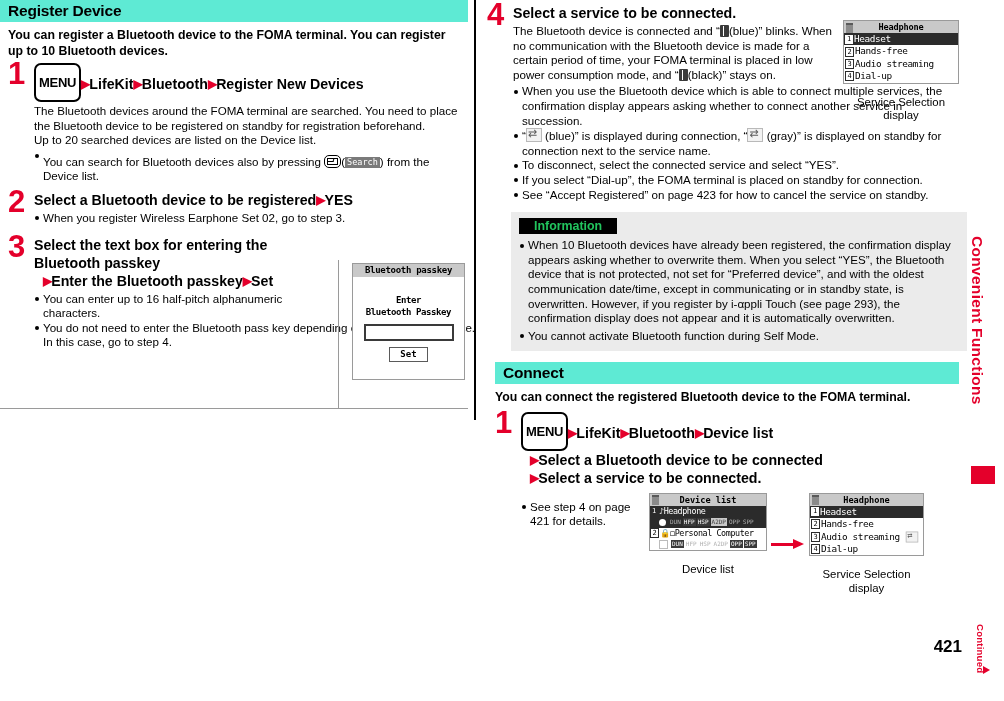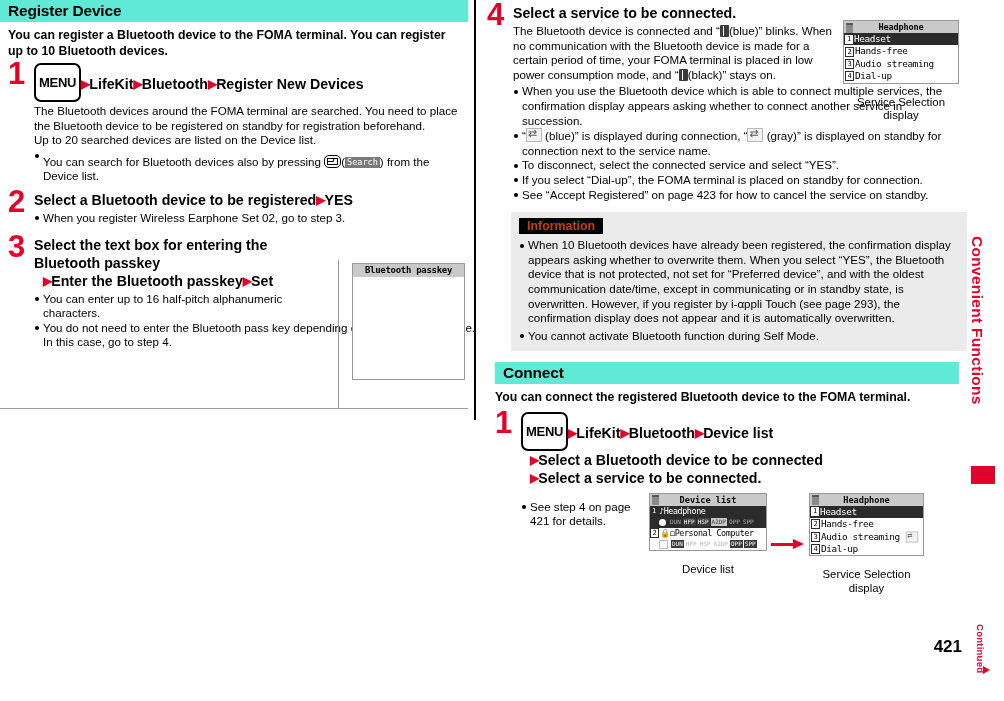--- a/index.html
+++ b/index.html
@@ -176,23 +176,23 @@
     background:#8a8a8a;border-top:2px solid #5a5a5a;
   }
 
   
   .infobox{
     background:#ebebeb;
     padding:4px 8px 8px 8px;
     margin-top:8px;
   }
   .info-tab{
-    display:inline-block;background:#000;color:#c2410c;
+    display:inline-block;background:#000;color:#22c55e;
     font-size:12.4px;font-weight:bold;line-height:16px;
-    padding:0 8px;margin-bottom:3px;
+    padding:0 15px;margin-bottom:3px;
   }
   .infobox ul.bl li{font-size:11.6px;line-height:14.6px;}
 
   
   .fig-row{display:flex;align-items:flex-start;gap:0;margin-top:6px;}
   .dev-shot{width:118px;}
   .dev-title{
     background:#c9c9c9;font-size:8.6px;line-height:12px;height:12px;
     text-align:center;font-weight:bold;font-family:"DejaVu Sans Mono",monospace;
     position:relative;
@@ -306,20 +306,28 @@
             <li style="width:440px;">You do not need to enter the Bluetooth pass key depending on the Bluetooth device. In this case, go to step 4.</li>
           </ul>
         </div>
       </div>
     </div>
 
     <div class="rule-left2"></div>
 
     <div class="shot passkey-shot">
       <div class="shot-title" style="font-family:'DejaVu Sans Mono',monospace;">Bluetooth passkey</div>
+      <div class="passkey-body">
+        <div class="passkey-label">
+          <span>Enter</span><br>
+          <span>Bluetooth Passkey</span>
+        </div>
+        <div class="passkey-field"></div>
+        <div class="passkey-set">Set</div>
+      </div>
     </div>
 
     <div class="rule-left"></div>
   </div>
 
   <div class="col-right">
 
     <div class="step" style="margin-top:4px;padding-left:26px;">
       <div class="step-num">4</div>
       <div class="step-title">Select a service to be connected.</div>

